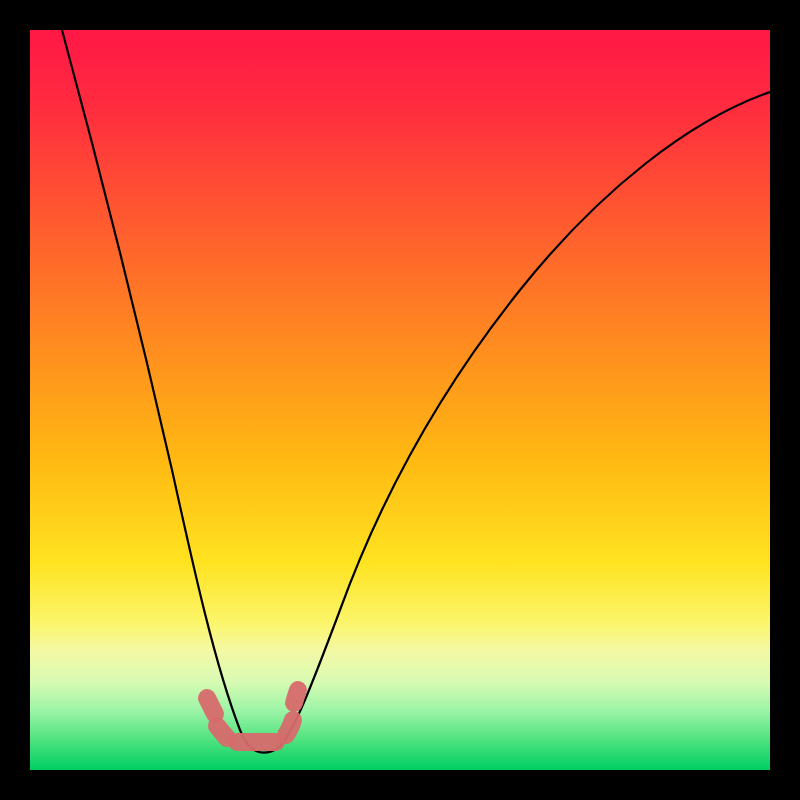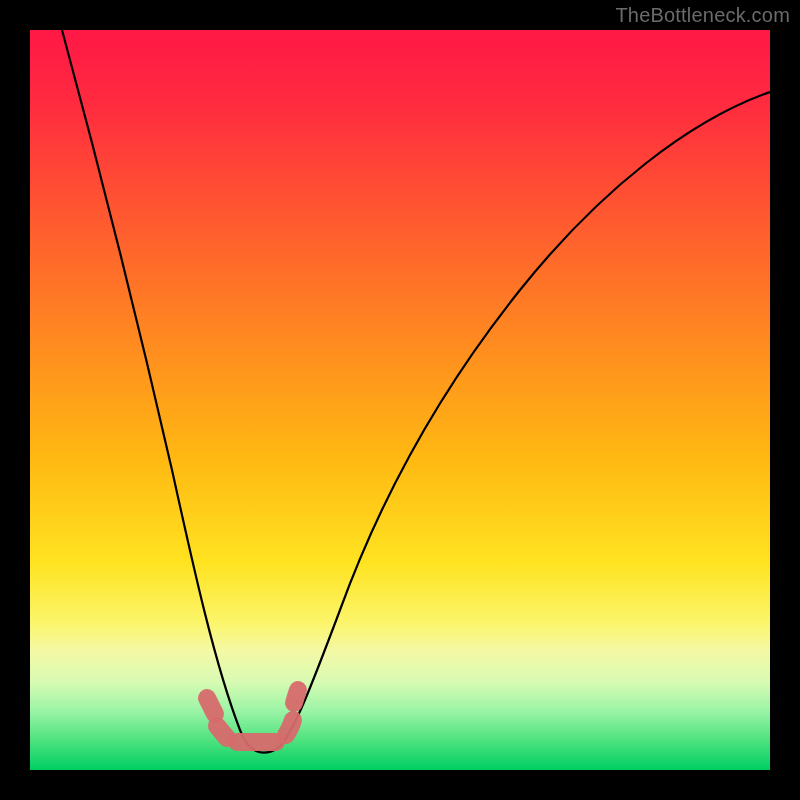--- a/index.html
+++ b/index.html
@@ -59,21 +59,20 @@
     font-size: 20px;
     letter-spacing: 0.2px;
     user-select: none;
   }
 </style>
 </head>
 <body>
 
 <div class="stage">
 
-  <div class="watermark">TheBottleneck.com</div>
 
   <div class="plot-area">
 
     <svg class="gradient" viewBox="0 0 740 740" preserveAspectRatio="none">
       <defs>
         <linearGradient id="bg-grad" x1="0" y1="0" x2="0" y2="1">
             <stop offset="0%" stop-color="#ff1846"></stop>
             <stop offset="10%" stop-color="#ff2b3f"></stop>
             <stop offset="25%" stop-color="#ff5830"></stop>
             <stop offset="42%" stop-color="#ff8a20"></stop>

